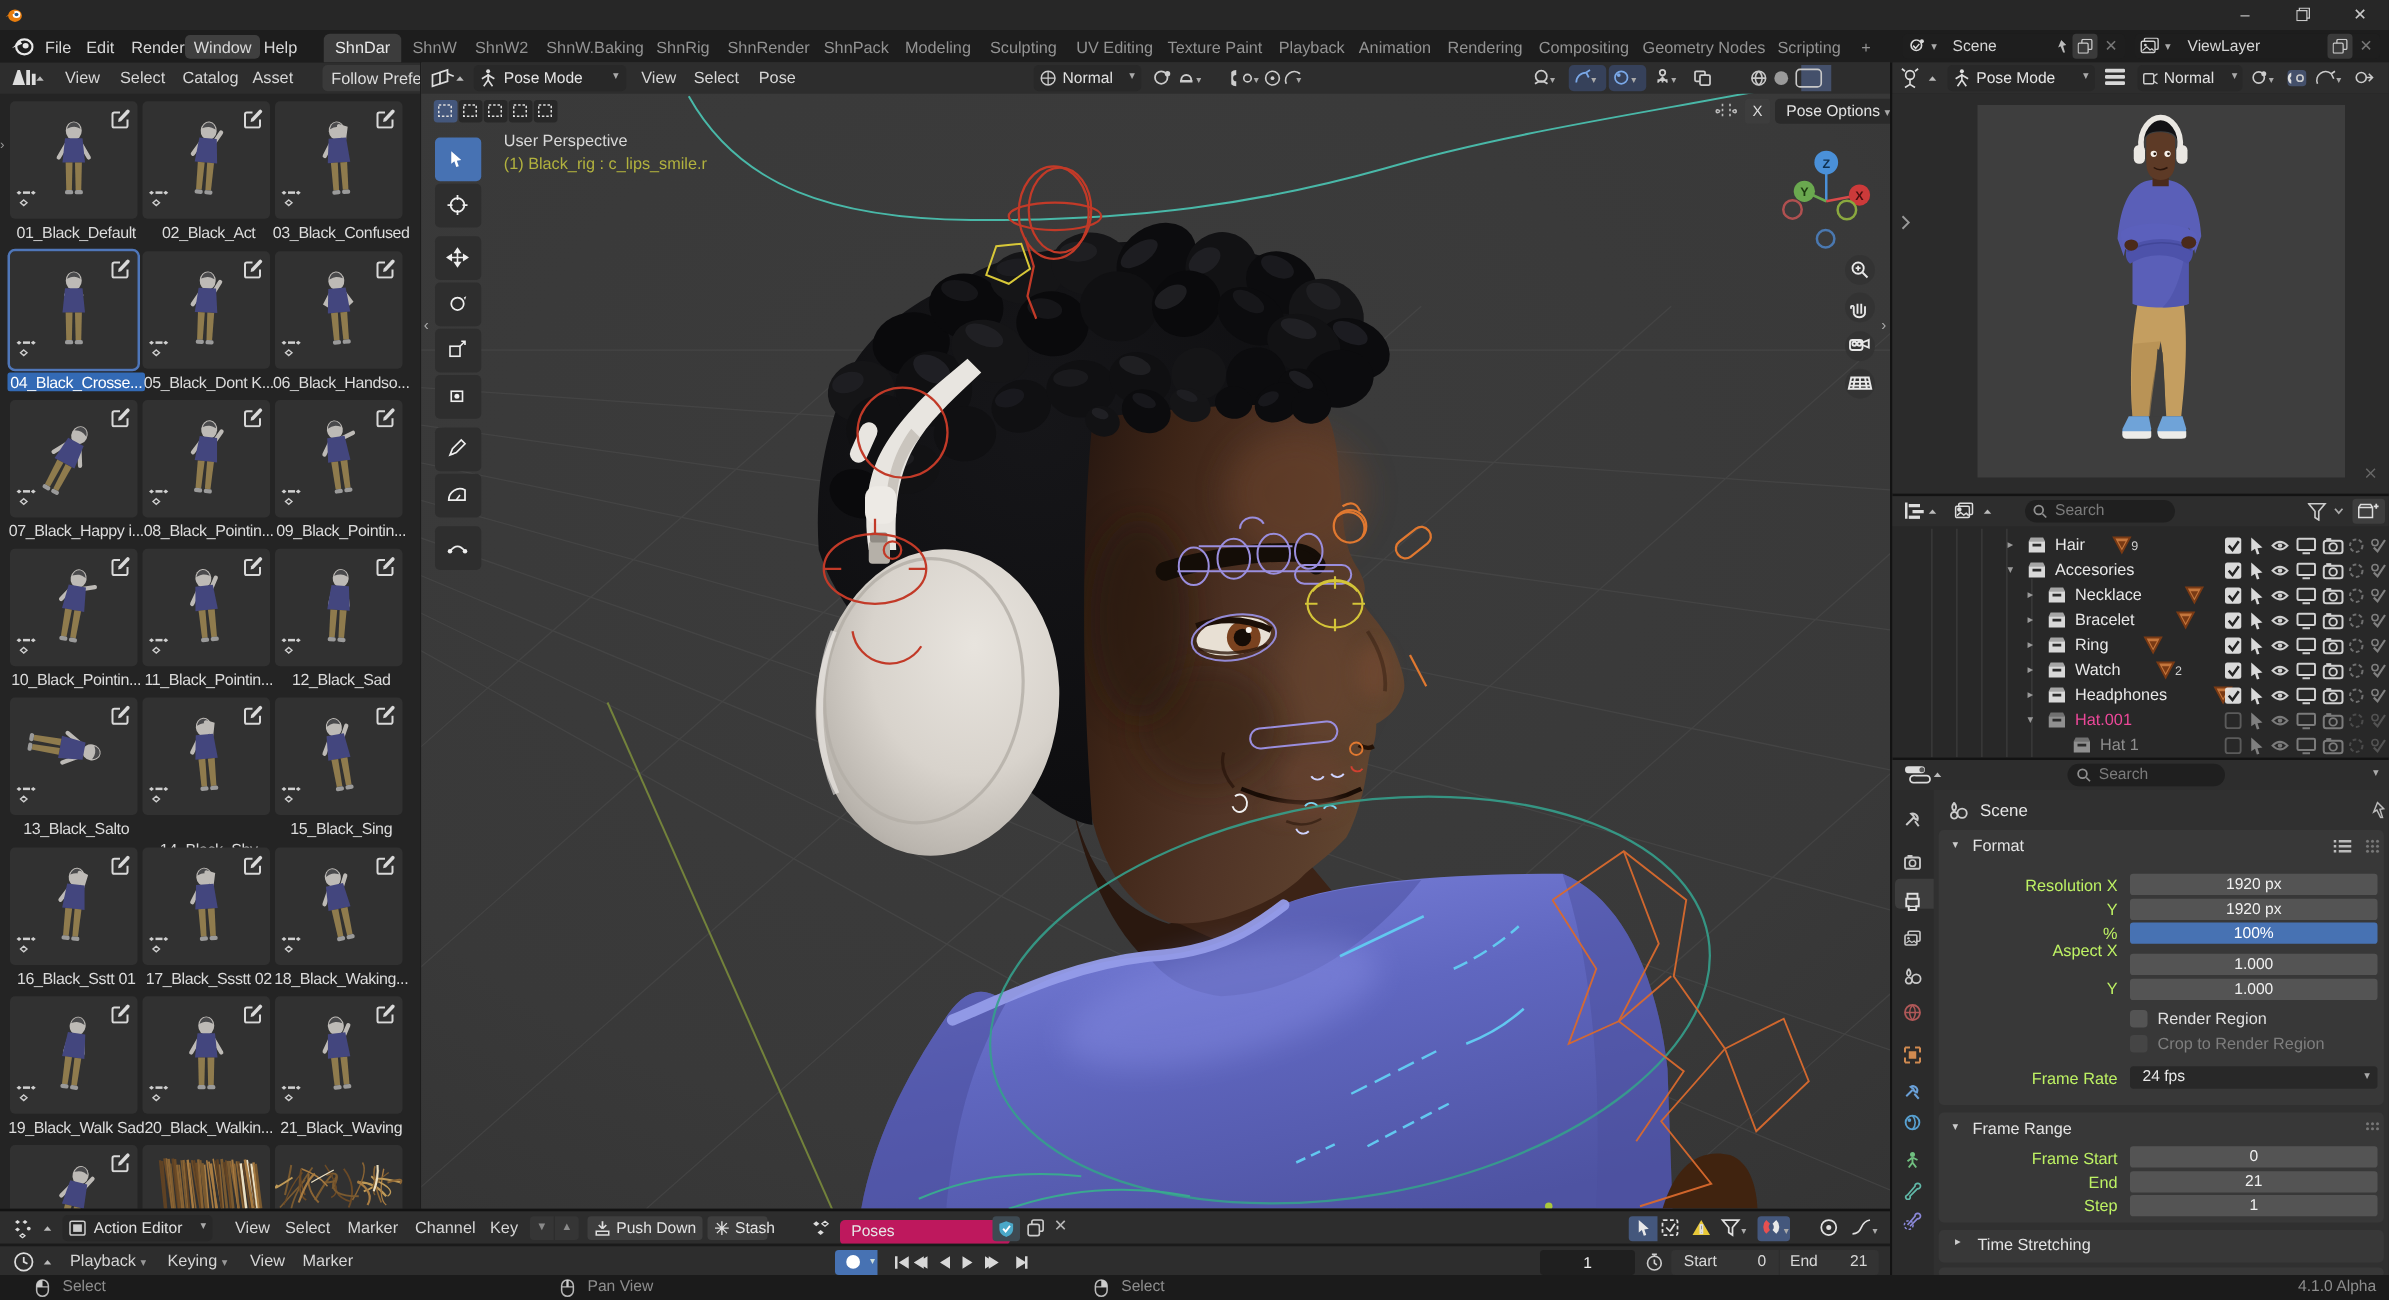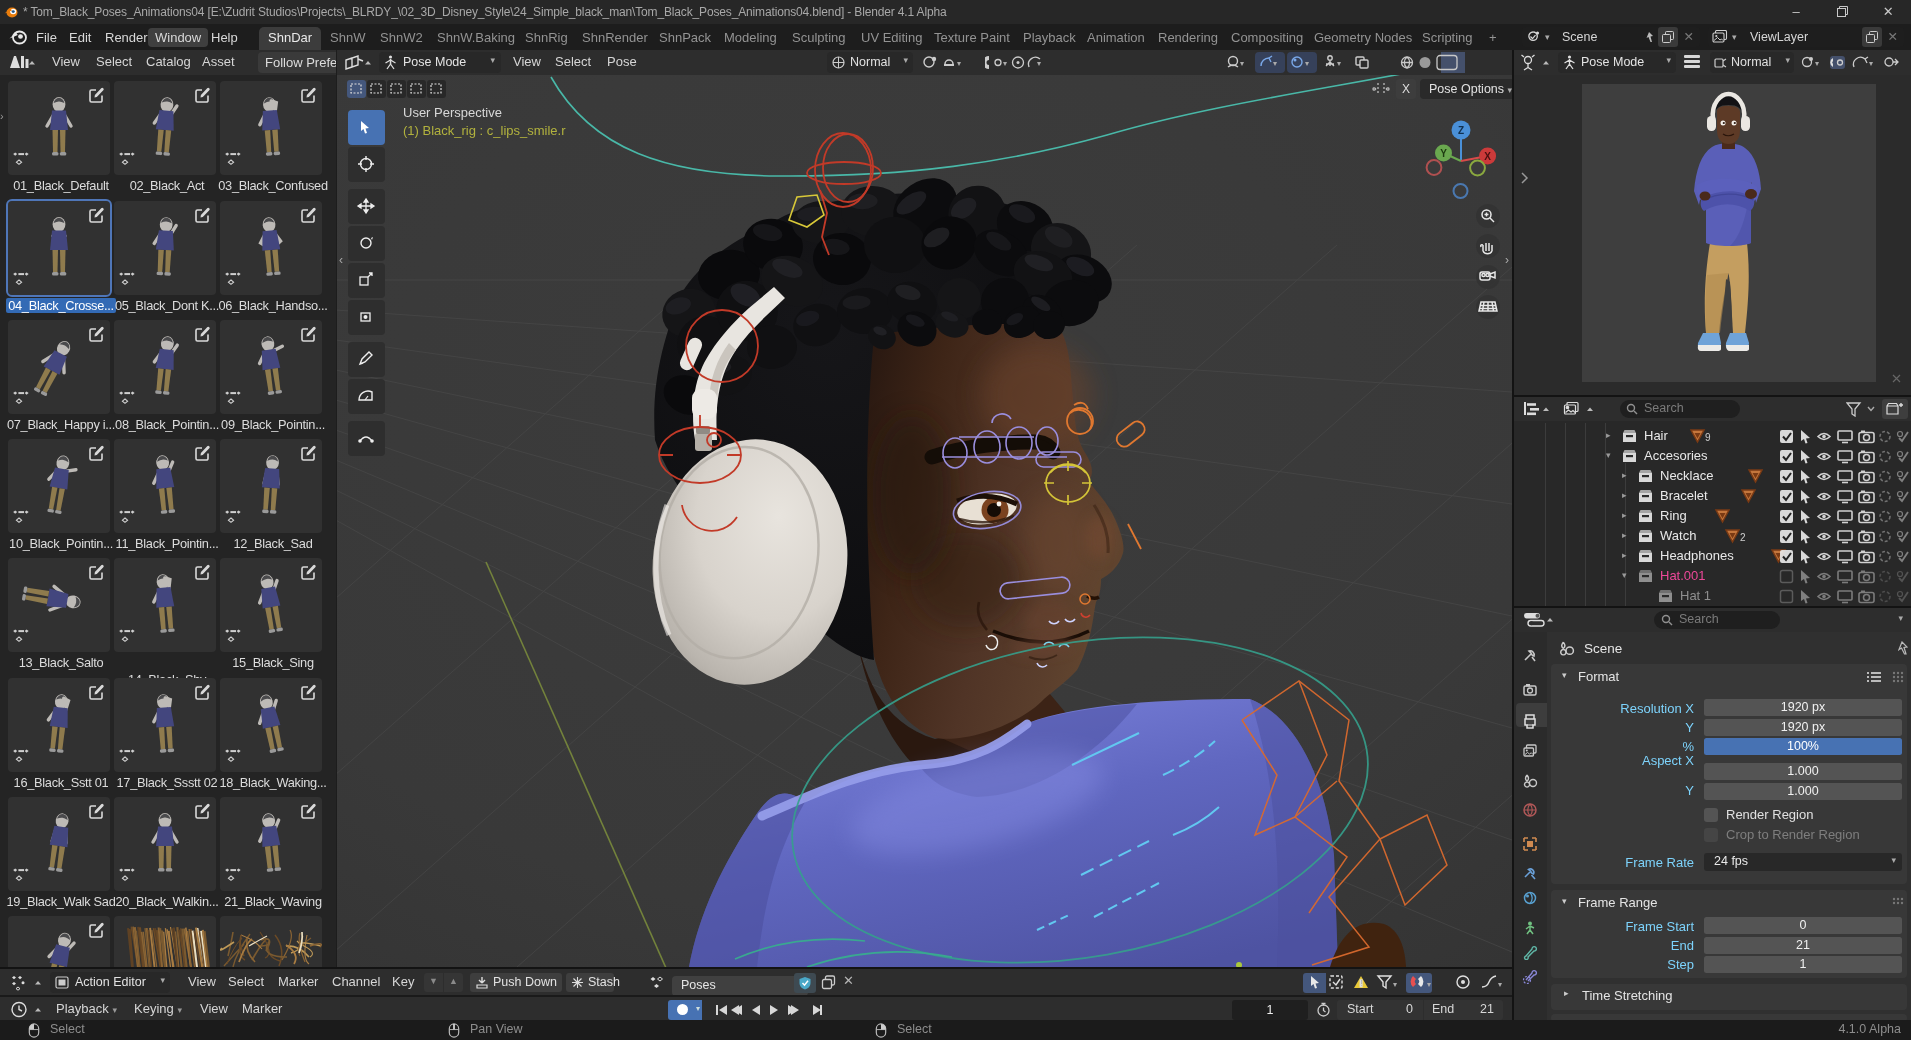--- a/index.html
+++ b/index.html
@@ -32,38 +32,37 @@
 .toolbtn{position:absolute;left:11px;width:37px;height:35px;background:#2e2e2e;border-radius:4px;}
 .toolbtn.active{background:#4772b3;}
 
 #rcol{left:1512px;top:50px;width:399px;height:970px;background:#2a2a2a;border-left:2px solid #131313;}
 #pvhdr{position:absolute;left:0;top:0;width:397px;height:25px;background:#2d2d2d;}
 #pv{position:absolute;left:0;top:25px;width:397px;height:320px;background:#2a2a2a;}
 #outliner{position:absolute;left:0;top:345px;width:397px;height:211px;background:#282828;border-top:2px solid #131313;}
 #props{position:absolute;left:0;top:556px;width:397px;height:414px;background:#303030;border-top:2px solid #131313;}
 .orow{position:absolute;left:0;width:397px;height:20px;font-size:13px;color:#d4d4d4;}
 .pbox{position:absolute;left:37px;width:356px;background:#383838;border-radius:4px;}
-.plabel{position:absolute;font-size:13px;color:#7dd3fc;text-align:right;}
+.plabel{position:absolute;font-size:13px;color:#bef264;text-align:right;}
 .pfield{position:absolute;left:190px;width:198px;height:17px;background:#545454;border-radius:2.5px;color:#f0f0f0;font-size:12.5px;text-align:center;line-height:17px;}
 
 #ds{left:0;top:967px;width:1512px;height:28px;background:#2d2d2d;border-top:2px solid #131313;}
 #tl{left:0;top:995px;width:1512px;height:25px;background:#2d2d2d;border-top:2px solid #1a1a1a;}
 #status{left:0;top:1020px;width:1911px;height:20px;background:#1b1b1b;color:#8d8d8d;font-size:12.5px;}
 </style></head>
 <body>
 <div id="stage">
 
 <div id="title" class="abs">
   <svg class="abs" style="left:4px;top:5px" width="14" height="14" viewBox="0 0 14 14">
         <ellipse cx="8" cy="7.5" rx="5.5" ry="5" fill="#e87d0d"></ellipse>
         <ellipse cx="9.2" cy="6.5" rx="3.1" ry="2.8" fill="#fff"></ellipse>
         <ellipse cx="9.2" cy="6.6" rx="1.6" ry="1.4" fill="#265787"></ellipse>
         <path d="M0.5 8.5 L6.5 3.5 L8 5.5 Z" fill="#e87d0d"></path>
       </svg>
-  <span class="txt" style="left:23px">* Tom_Black_Poses_Animations04 [E:\Zudrit Studios\Projects\_BLRDY_\02_3D_Disney_Style\24_Simple_black_man\Tom_Black_Poses_Animations04.blend] - Blender 4.1 Alpha</span>
   <div class="winbtn" style="right:92px">–</div>
   <div class="winbtn" style="right:46px"><svg width="11" height="11" viewBox="0 0 11 11" style="margin-top:6px">
           <rect x="0.5" y="2.5" width="8" height="8" fill="none" stroke="#c9c9c9"></rect>
           <path d="M2.5 2.5 V0.5 H10.5 V8.5 H8.5" fill="none" stroke="#c9c9c9"></path>
         </svg></div>
   <div class="winbtn" style="right:0px">✕</div>
 </div>
 
 <div id="topbar" class="abs">
   <svg class="abs" style="left:9px;top:5px" width="18" height="16" viewBox="0 0 18 16">
@@ -1765,21 +1764,21 @@
 <span style="position:absolute;left:22px;top:2px;font-size:12.5px;color:#e2e2e2">Stash</span>
       </div>
       <svg style="position:absolute;left:648px;top:5px" width="36" height="17" viewBox="0 0 36 17">
         <g fill="#ddd">
           <path d="M5 3 l2.5 2 l-2.5 2 l-2.5 -2 Z"></path>
           <path d="M12 3 l2.5 2 l-2.5 2 l-2.5 -2 Z" fill="none" stroke="#ddd"></path>
           <path d="M8.5 10 l2.5 2 l-2.5 2 l-2.5 -2 Z"></path>
         </g>
         <path d="M28 7 l3 3.5 h-6 Z" fill="#bbb"></path>
       </svg>
-      <div style="position:absolute;left:672px;top:7px;width:136px;height:20px;background:#404040;border-radius:4px">
+      <div style="position:absolute;left:672px;top:7px;width:136px;height:20px;background:#be185d;border-radius:4px">
         <span style="position:absolute;left:9px;top:2px;font-size:12.5px;color:#e6e6e6">Poses</span>
       </div>
       <div style="position:absolute;left:794px;top:3.5px;width:22px;height:20px;background:#3e4a52;border-radius:3px">
         <svg style="position:absolute;left:4px;top:3px" width="14" height="14" viewBox="0 0 14 14">
           <path d="M7 1 L12.5 3 V7 C12.5 10.5 10 12.5 7 13.5 C4 12.5 1.5 10.5 1.5 7 V3 Z" fill="#4aa8c8"></path>
           <path d="M4.5 7 l2 2.2 l3.5 -4.5" fill="none" stroke="#fff" stroke-width="1.5"></path>
         </svg>
       </div>
       <svg style="position:absolute;left:821px;top:6px" width="15" height="15" viewBox="0 0 15 15">
         <rect x="4.5" y="1" width="9" height="9" rx="1.5" fill="none" stroke="#ccc" stroke-width="1.3"></rect>

